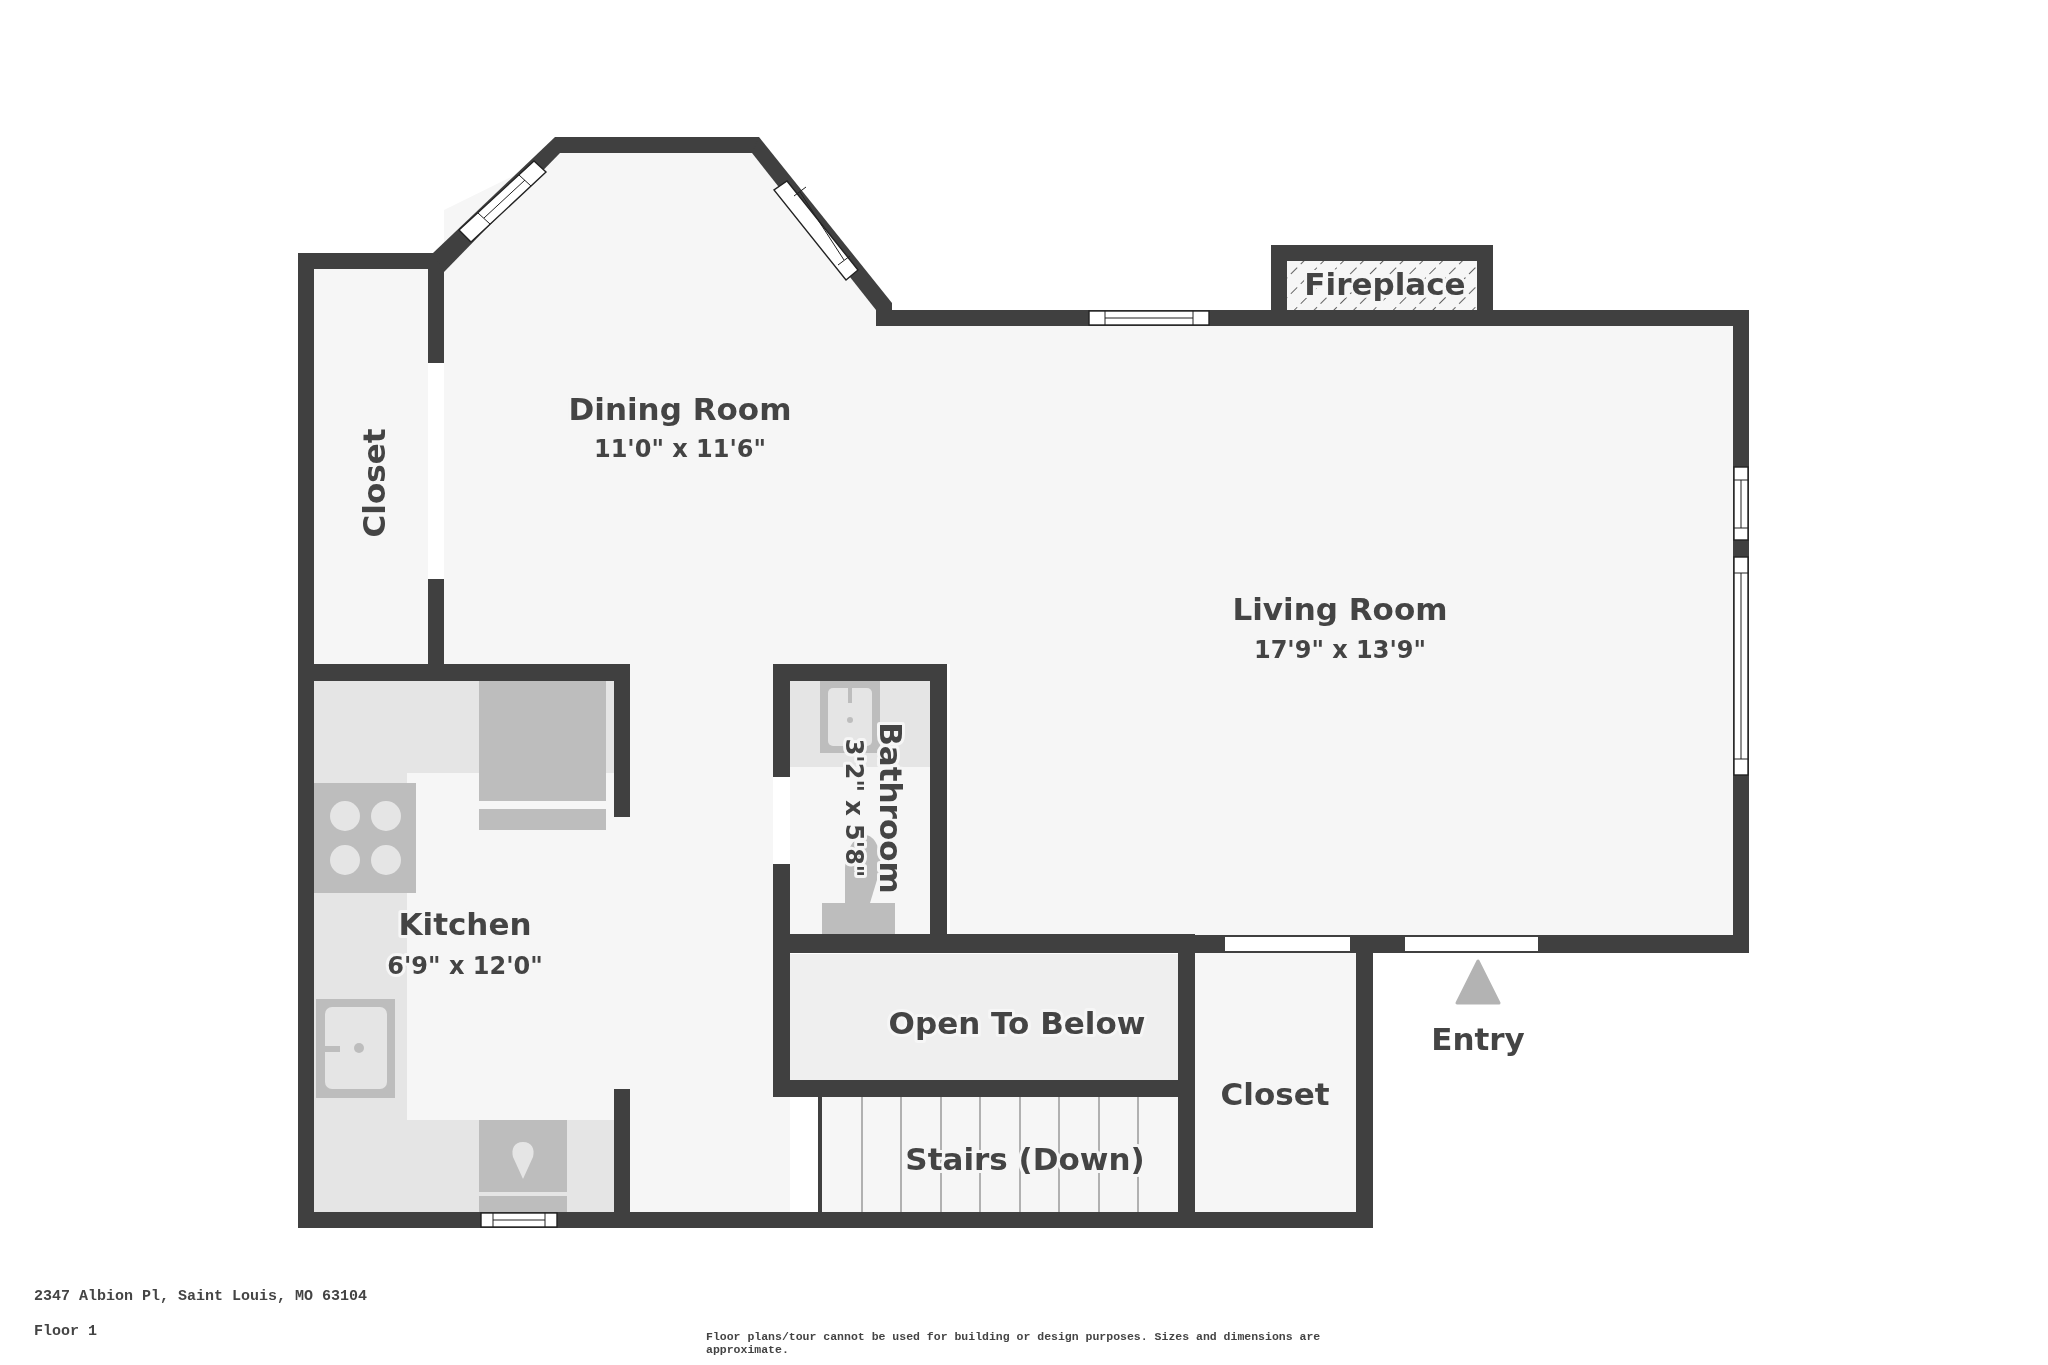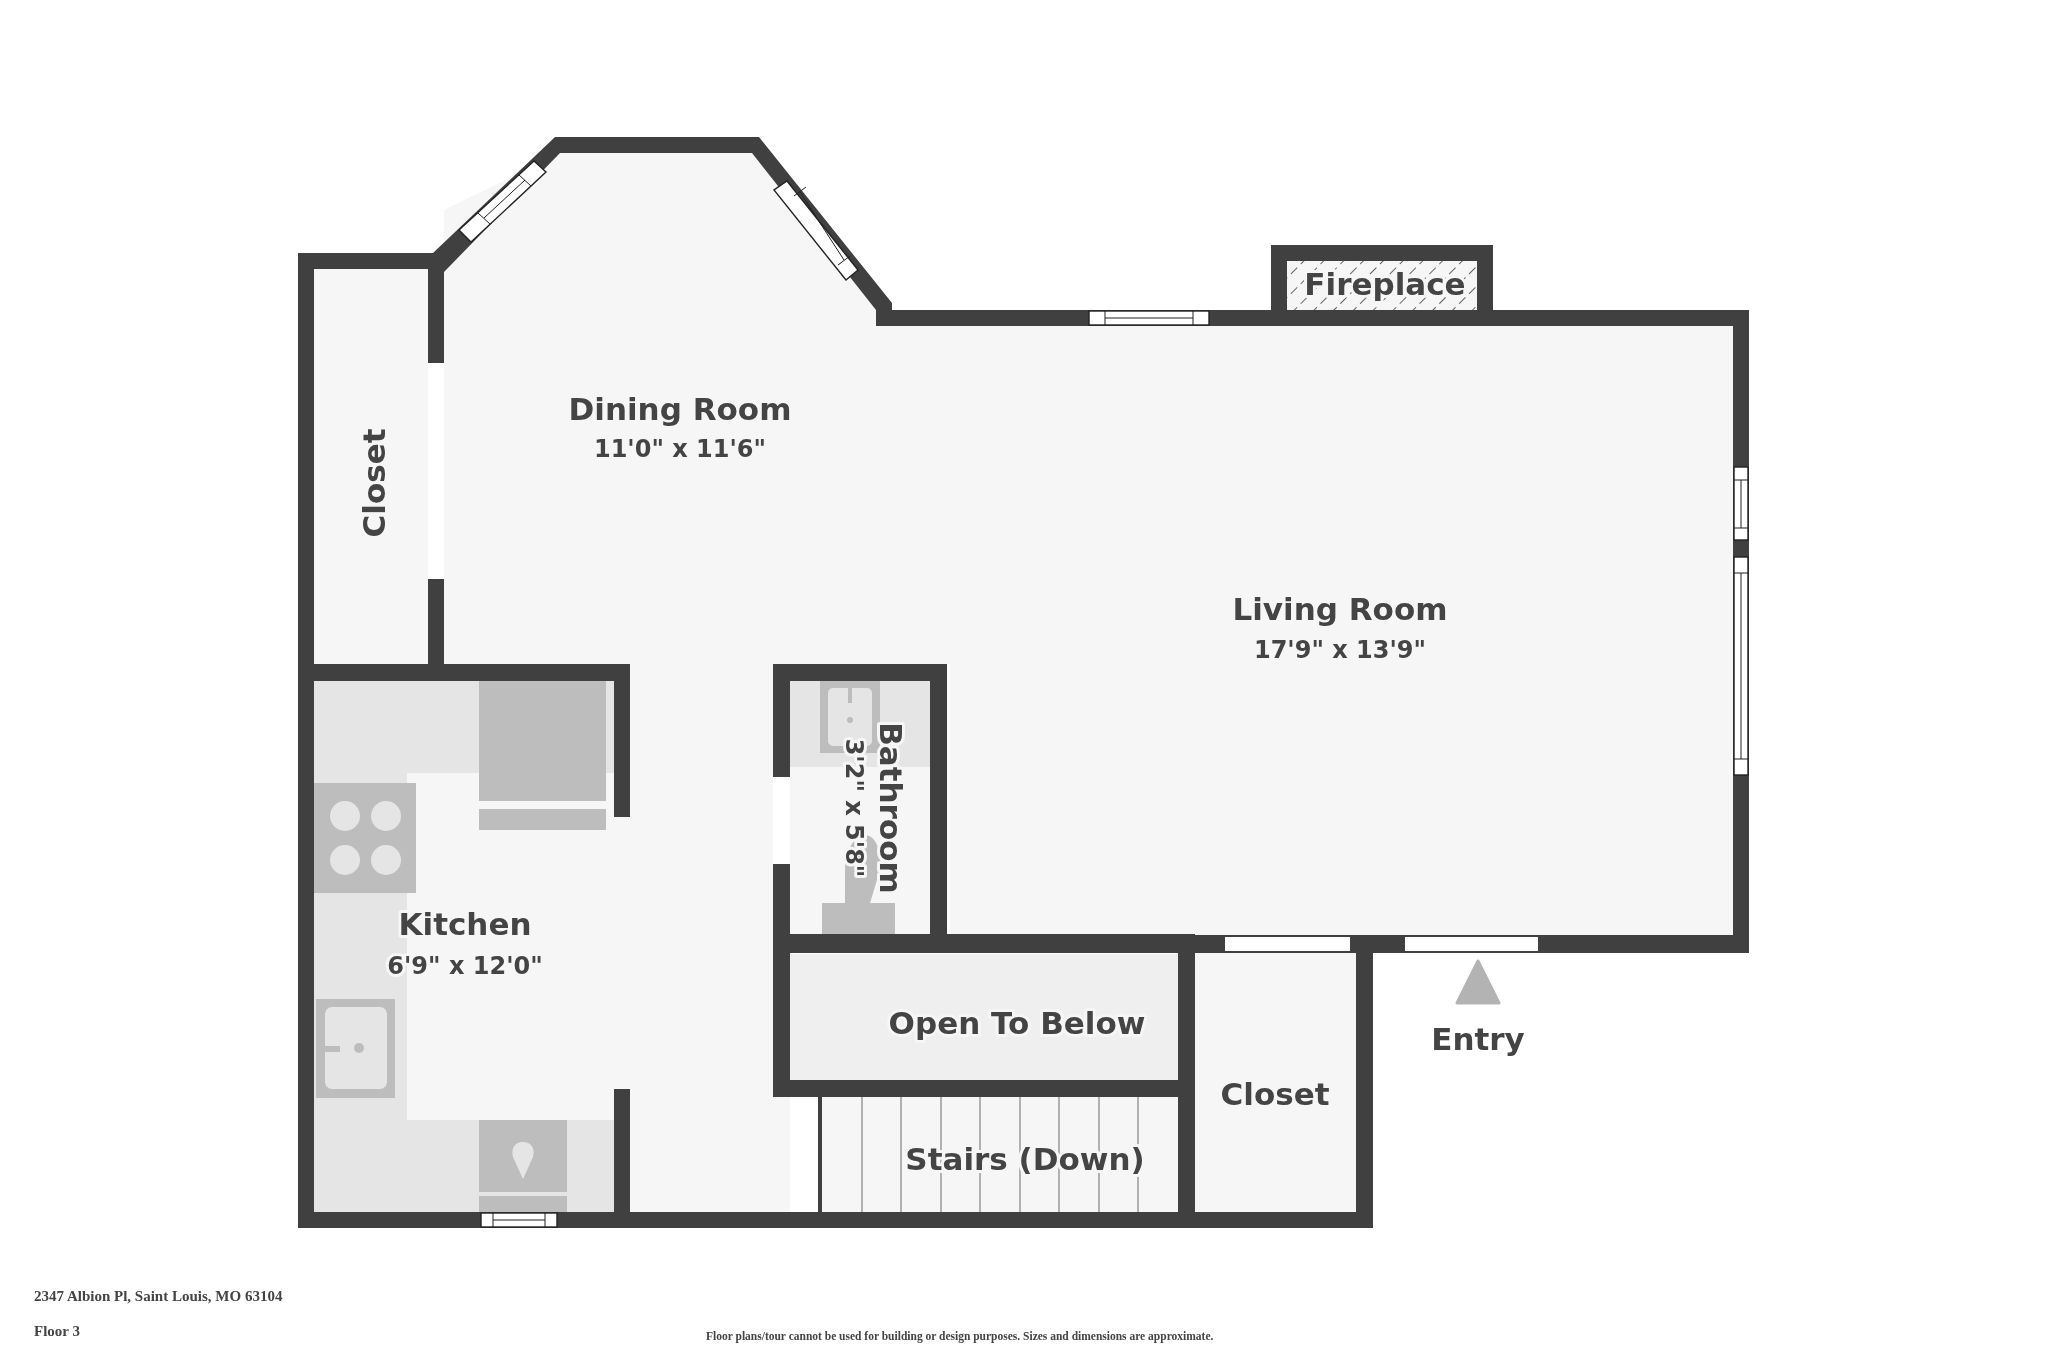--- a/index.html
+++ b/index.html
@@ -7,21 +7,21 @@
   svg { position:absolute; left:0; top:0; }
   .wall { fill:#404040; }
   .floor { fill:#f6f6f6; }
   .counter { fill:#e5e5e5; }
   .appl { fill:#bdbdbd; }
   .win { fill:#ffffff; stroke:#222; stroke-width:1.4; }
   .open { fill:#ffffff; }
   .lbl { font-family:"DejaVu Sans", sans-serif; font-weight:bold; fill:#444444; paint-order:stroke; stroke:#f6f6f6; stroke-width:6px; stroke-linejoin:round; }
   .title { font-size:31px; }
   .dim { font-size:24px; }
-  .footer { position:absolute; font-family:Liberation Serif, serif; font-weight:bold; color:#444; }
+  .footer { position:absolute; font-family:Liberation Mono, monospace; font-weight:bold; color:#444; }
 </style>
 </head>
 <body>
 
 <svg width="2048" height="1365" viewBox="0 0 2048 1365">
   <defs>
     <pattern id="hatch" width="14" height="14" patternUnits="userSpaceOnUse" patternTransform="rotate(45)">
       <rect width="14" height="14" fill="#f6f6f6"></rect>
       <line x1="0" y1="0" x2="0" y2="14" stroke="#333" stroke-width="1.5" stroke-dasharray="9 5"></line>
     </pattern>
@@ -195,14 +195,14 @@
   </g>
 
   <text class="lbl title" x="1275" y="1105" text-anchor="middle">Closet</text>
   <text class="lbl title" x="1017" y="1034" text-anchor="middle">Open To Below</text>
   <text class="lbl title" x="1025" y="1170" text-anchor="middle">Stairs (Down)</text>
   <text class="lbl title" x="1385" y="295" text-anchor="middle">Fireplace</text>
   <text class="lbl title" x="1478" y="1050" text-anchor="middle" style="stroke:#fff">Entry</text>
 </svg>
 
 <div class="footer" style="left:34px; top:1288px; font-size:15px;">2347 Albion Pl, Saint Louis, MO 63104</div>
-<div class="footer" style="left:34px; top:1323px; font-size:15px;">Floor 3</div>
+<div class="footer" style="left:34px; top:1323px; font-size:15px;">Floor 1</div>
 <div class="footer" style="left:706px; top:1330px; width:640px; text-align:left; font-size:11.5px;">Floor plans/tour cannot be used for building or design purposes. Sizes and dimensions are approximate.</div>
 
 </body></html>

